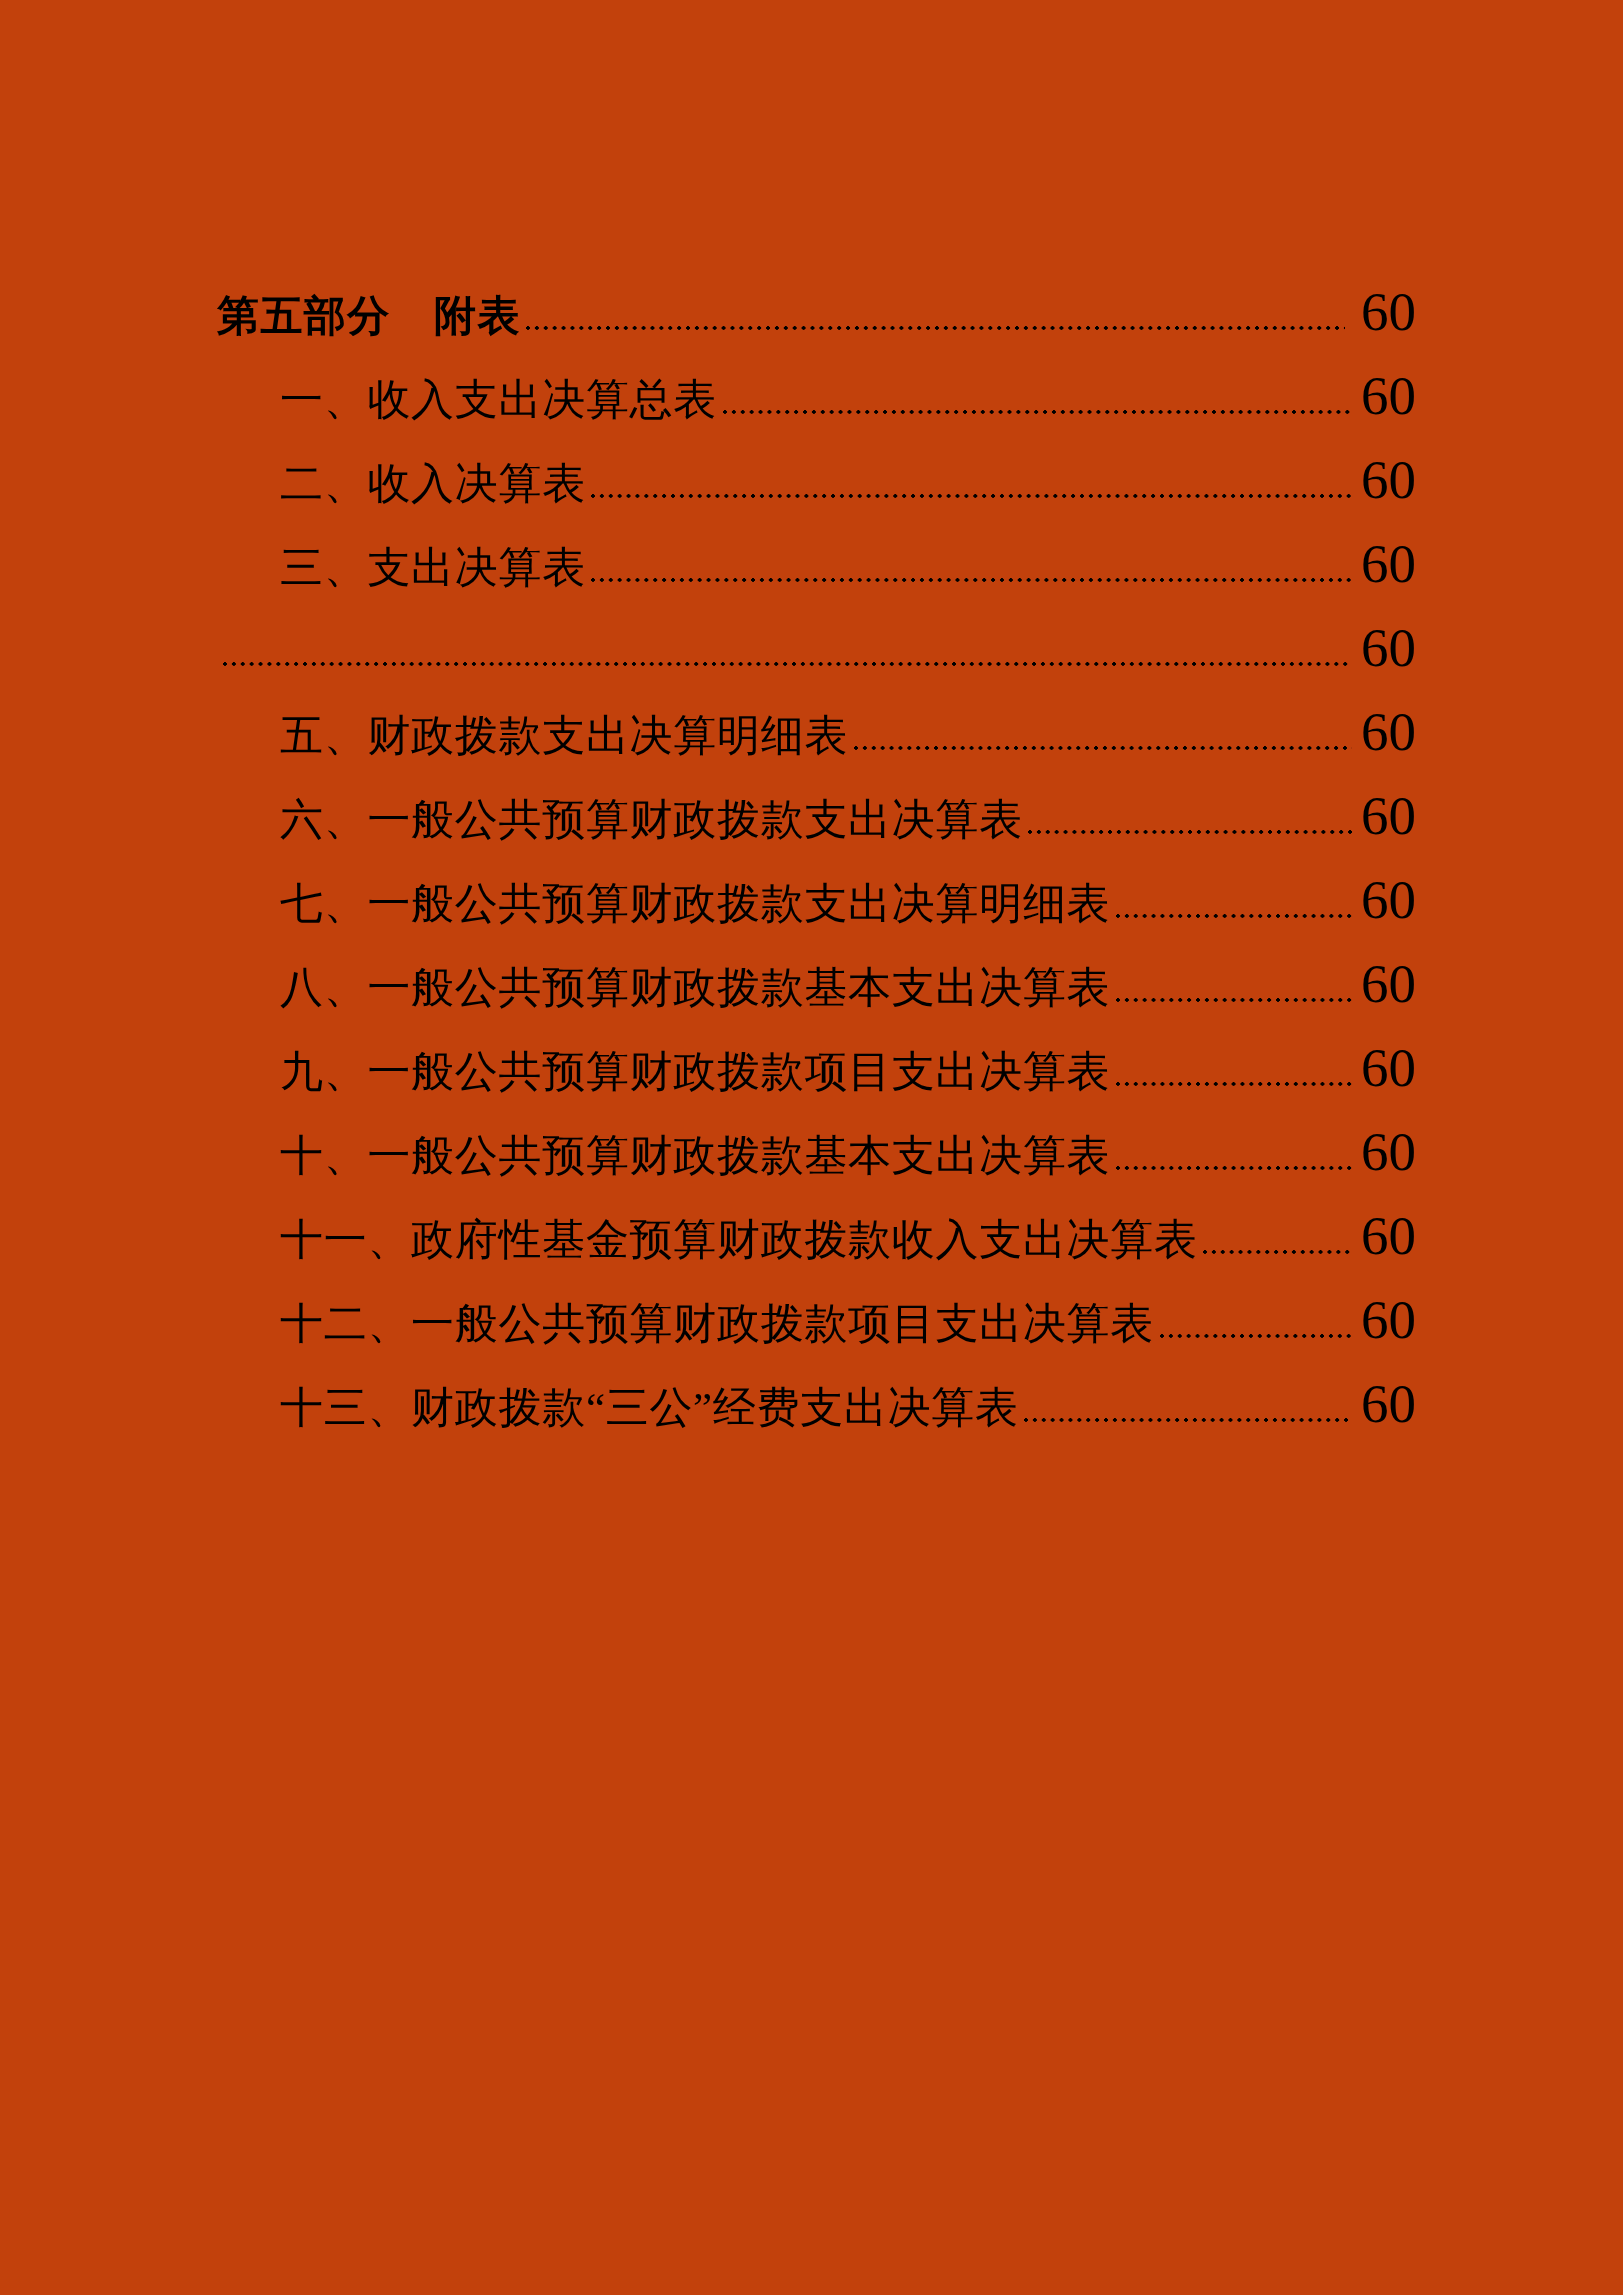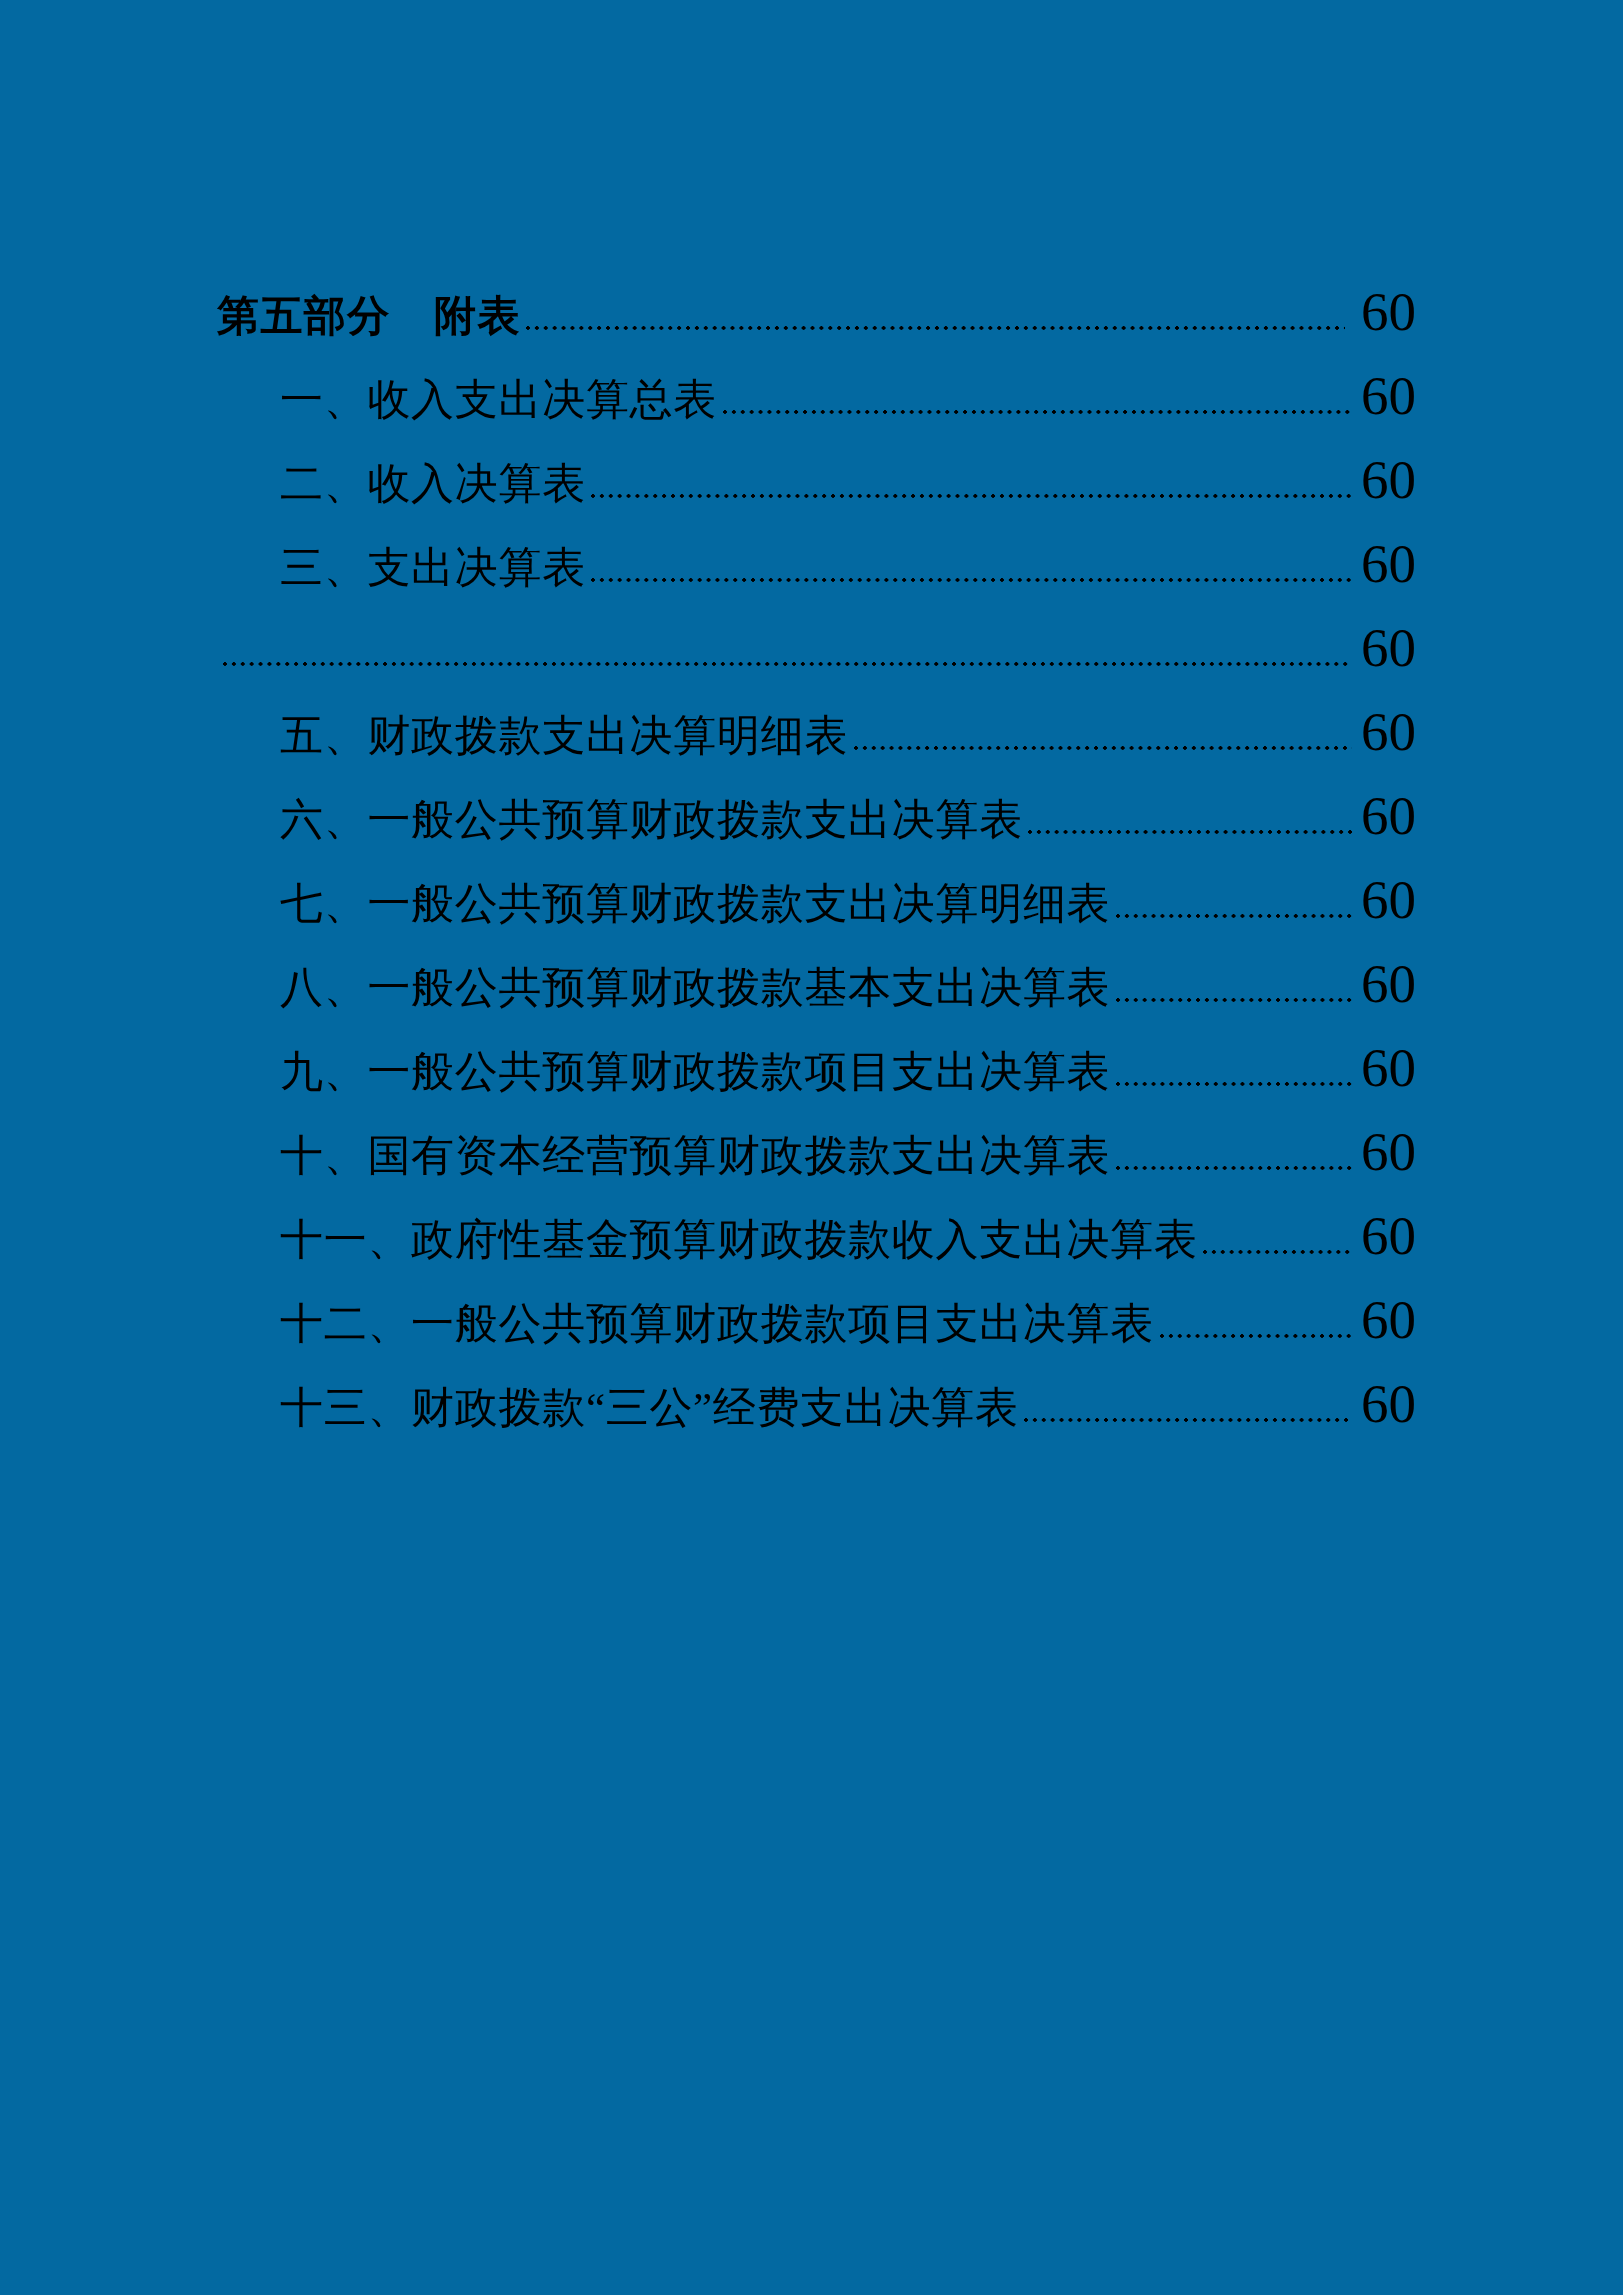--- a/index.html
+++ b/index.html
@@ -4,21 +4,21 @@
 <style>
   html, body {
     margin: 0;
     padding: 0;
     background: #e8e8e8;
   }
   .page {
     position: relative;
     width: 1623px;
     height: 2295px;
-    background: #0369a1;
+    background: #c2410c;
     overflow: hidden;
     font-family: "Liberation Serif", "DejaVu Serif", serif;
     color: #000000;
     text-decoration: underline;
   }
   .toc {
     position: absolute;
     left: 217px;
     right: 207px;
     top: 270px;
@@ -121,21 +121,21 @@
       <span class="page-num">60</span>
     </div>
 
     <div class="toc-row toc-item">
       <span class="toc-item-label">九、一般公共预算财政拨款项目支出决算表</span>
       <span class="dot-leader"></span>
       <span class="page-num">60</span>
     </div>
 
     <div class="toc-row toc-item">
-      <span class="toc-item-label">十、国有资本经营预算财政拨款支出决算表</span>
+      <span class="toc-item-label">十、一般公共预算财政拨款基本支出决算表</span>
       <span class="dot-leader"></span>
       <span class="page-num">60</span>
     </div>
 
     <div class="toc-row toc-item">
       <span class="toc-item-label">十一、政府性基金预算财政拨款收入支出决算表</span>
       <span class="dot-leader"></span>
       <span class="page-num">60</span>
     </div>
 

